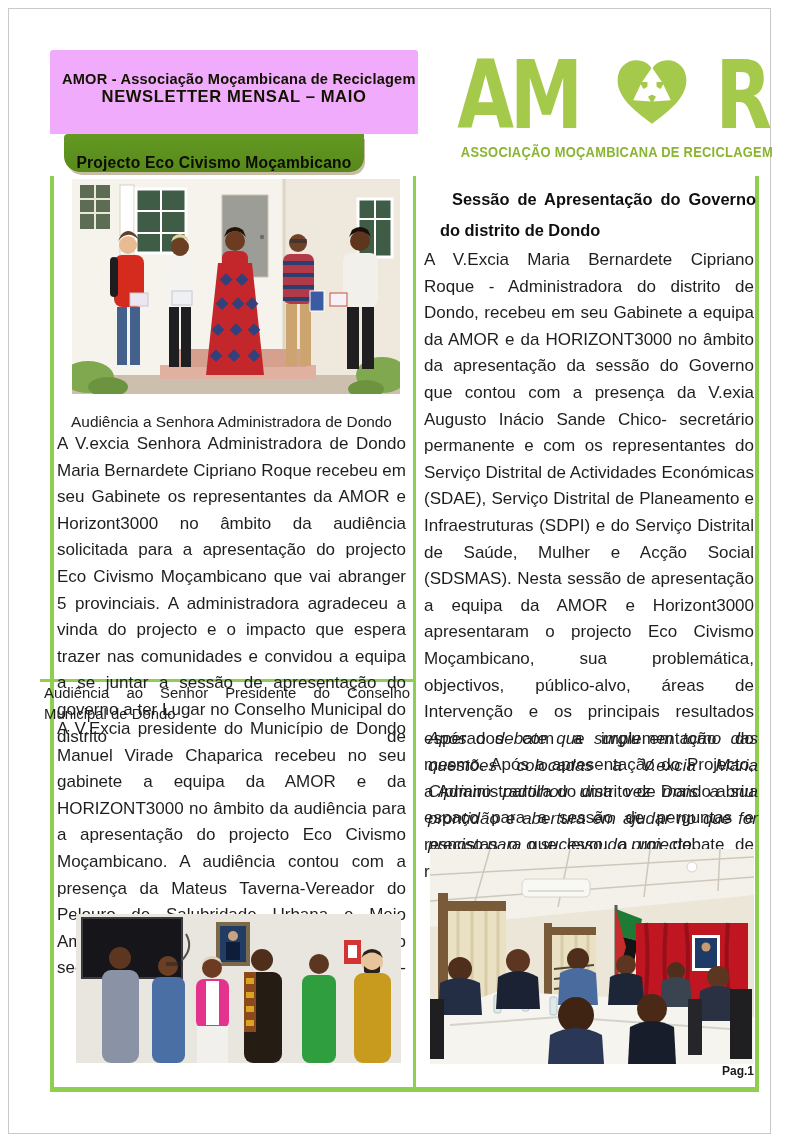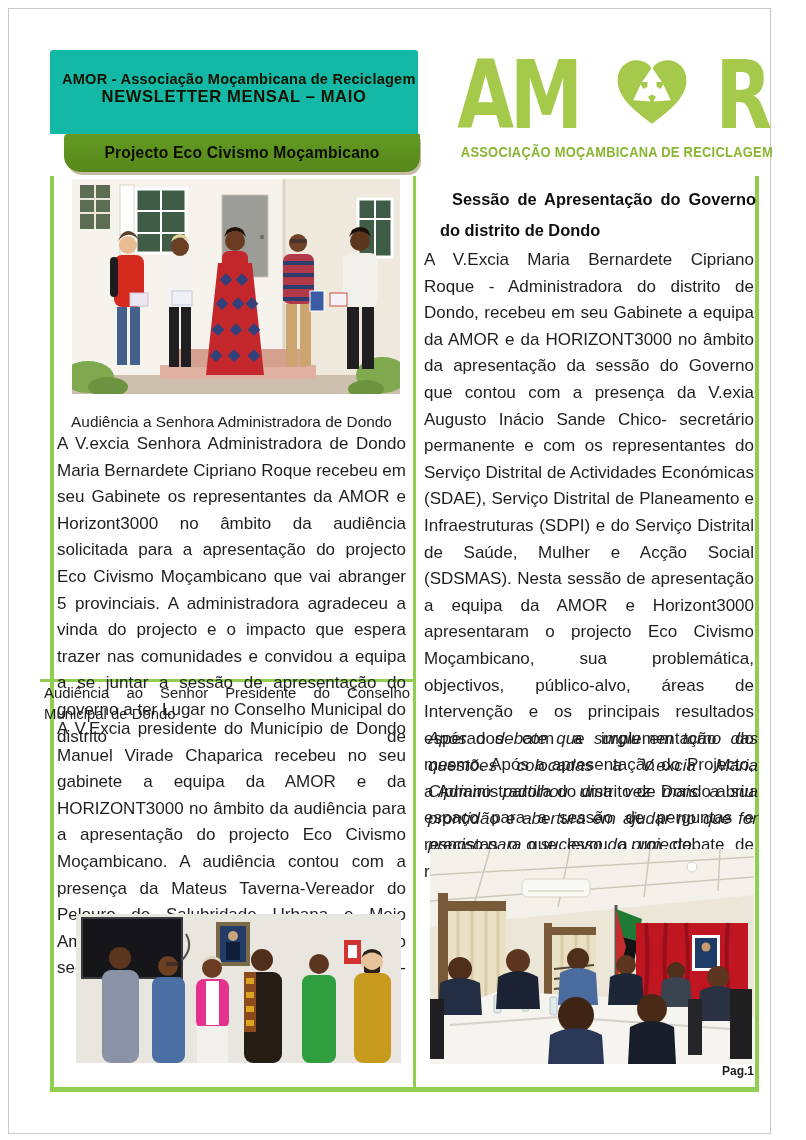--- a/index.html
+++ b/index.html
@@ -7,31 +7,31 @@
     width:806px;height:1140px;position:relative;overflow:hidden;
     font-family:"Liberation Sans","DejaVu Sans",sans-serif;
     -webkit-font-smoothing:antialiased;
   }
   .abs{position:absolute;}
   
   .page-border{left:8px;top:8px;width:761px;height:1124px;border:1px solid #c9c9c9;}
   
   .banner-top{
     left:50px;top:50px;width:368px;height:84px;
-    background:#14b8a6;border-radius:3px 3px 0 0;
+    background:#f0abfc;border-radius:3px 3px 0 0;
     color:#121200;
   }
   .banner-org{margin-top:21px;padding-left:12px;font-size:14.6px;font-weight:bold;letter-spacing:.2px;}
   .banner-news{text-align:center;font-size:16.6px;font-weight:bold;letter-spacing:.6px;}
   .banner-strip{
-    left:64px;top:134px;width:356px;height:38px;
+    left:64px;top:134px;width:300px;height:38px;
     background:linear-gradient(180deg,#639a22 0%,#58881c 100%);
     border-radius:4px 0 14px 16px;
     box-shadow:2px 4px 0 -1px #c7bca3;
-    display:flex;align-items:center;justify-content:center;
+    display:flex;align-items:flex-end;justify-content:center;
     color:#0c0c00;font-size:15.6px;font-weight:bold;letter-spacing:.2px;
   }
   
   .logo{left:448px;top:50px;width:320px;text-align:center;}
   .logo-word{display:flex;align-items:center;justify-content:center;height:92px;color:#a4c94b;gap:24px;}
   .logo-letters{
     font-family:"DejaVu Sans","Liberation Sans",sans-serif;
     font-weight:bold;font-size:94px;line-height:86px;letter-spacing:-5px;
     transform:scaleX(.78);transform-origin:center;
   }

